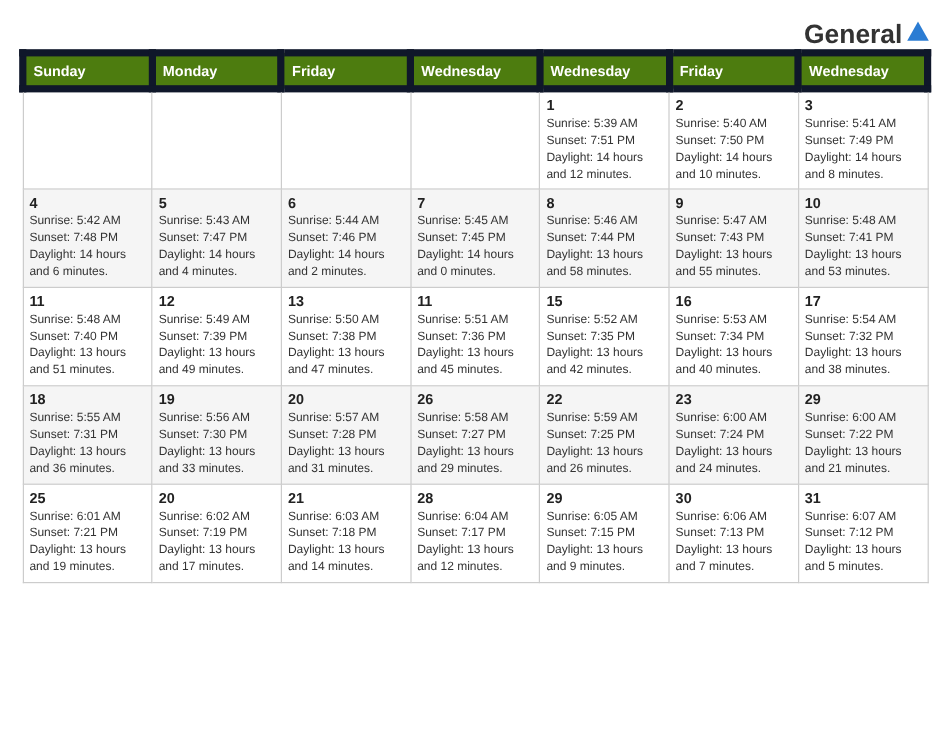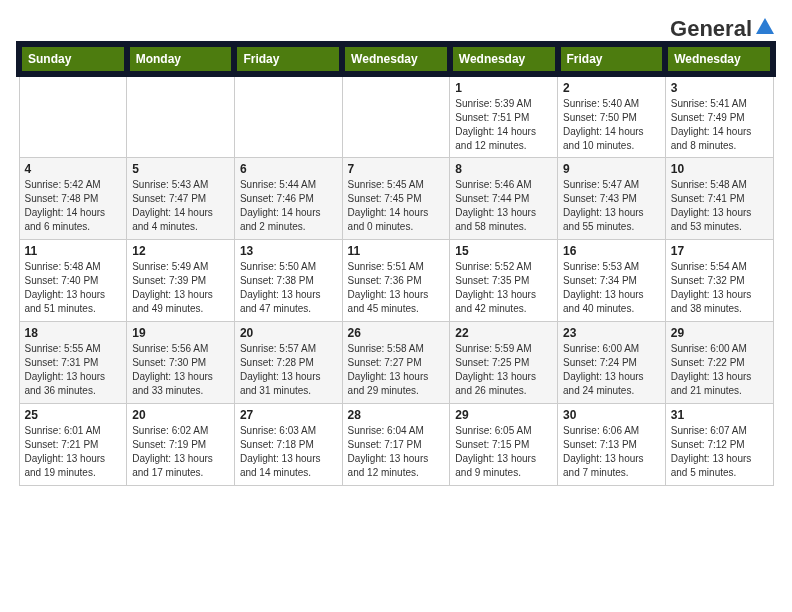--- a/index.html
+++ b/index.html
@@ -224,21 +224,21 @@
       <tr class="row-odd">
         <td>
           <div class="day-number">25</div>
           <div class="day-info">Sunrise: 6:01 AM<br>Sunset: 7:21 PM<br>Daylight: 13 hours and 19 minutes.</div>
         </td>
         <td>
           <div class="day-number">20</div>
           <div class="day-info">Sunrise: 6:02 AM<br>Sunset: 7:19 PM<br>Daylight: 13 hours and 17 minutes.</div>
         </td>
         <td>
-          <div class="day-number">27</div>
+          <div class="day-number">21</div>
           <div class="day-info">Sunrise: 6:03 AM<br>Sunset: 7:18 PM<br>Daylight: 13 hours and 14 minutes.</div>
         </td>
         <td>
           <div class="day-number">28</div>
           <div class="day-info">Sunrise: 6:04 AM<br>Sunset: 7:17 PM<br>Daylight: 13 hours and 12 minutes.</div>
         </td>
         <td>
           <div class="day-number">29</div>
           <div class="day-info">Sunrise: 6:05 AM<br>Sunset: 7:15 PM<br>Daylight: 13 hours and 9 minutes.</div>
         </td>

